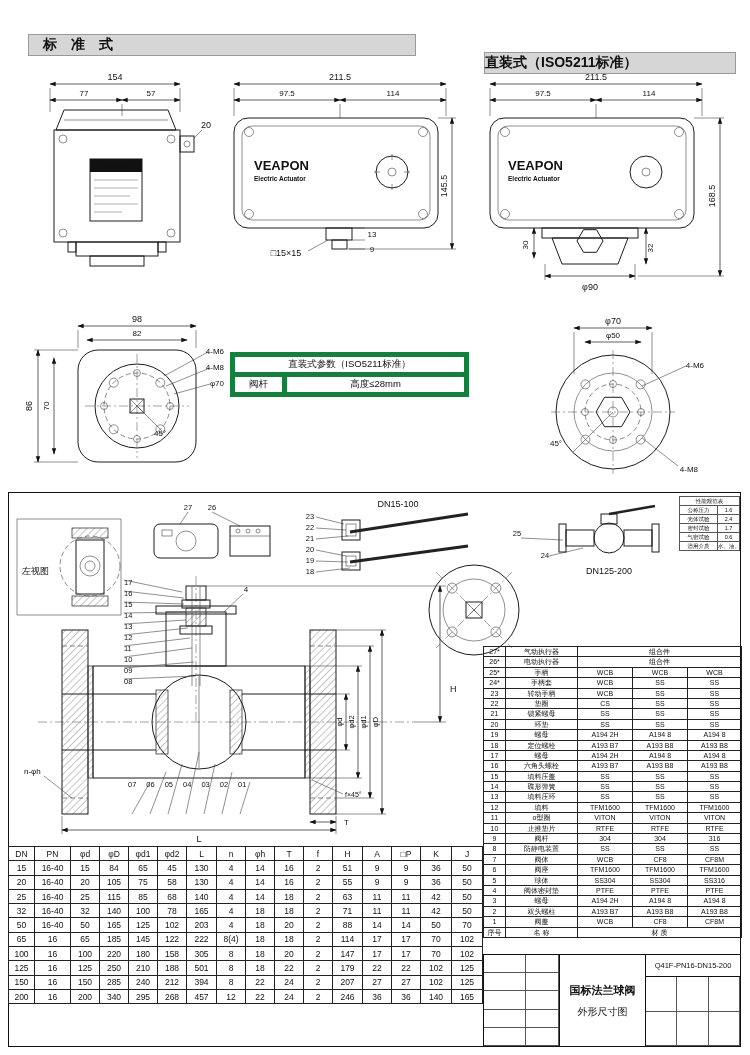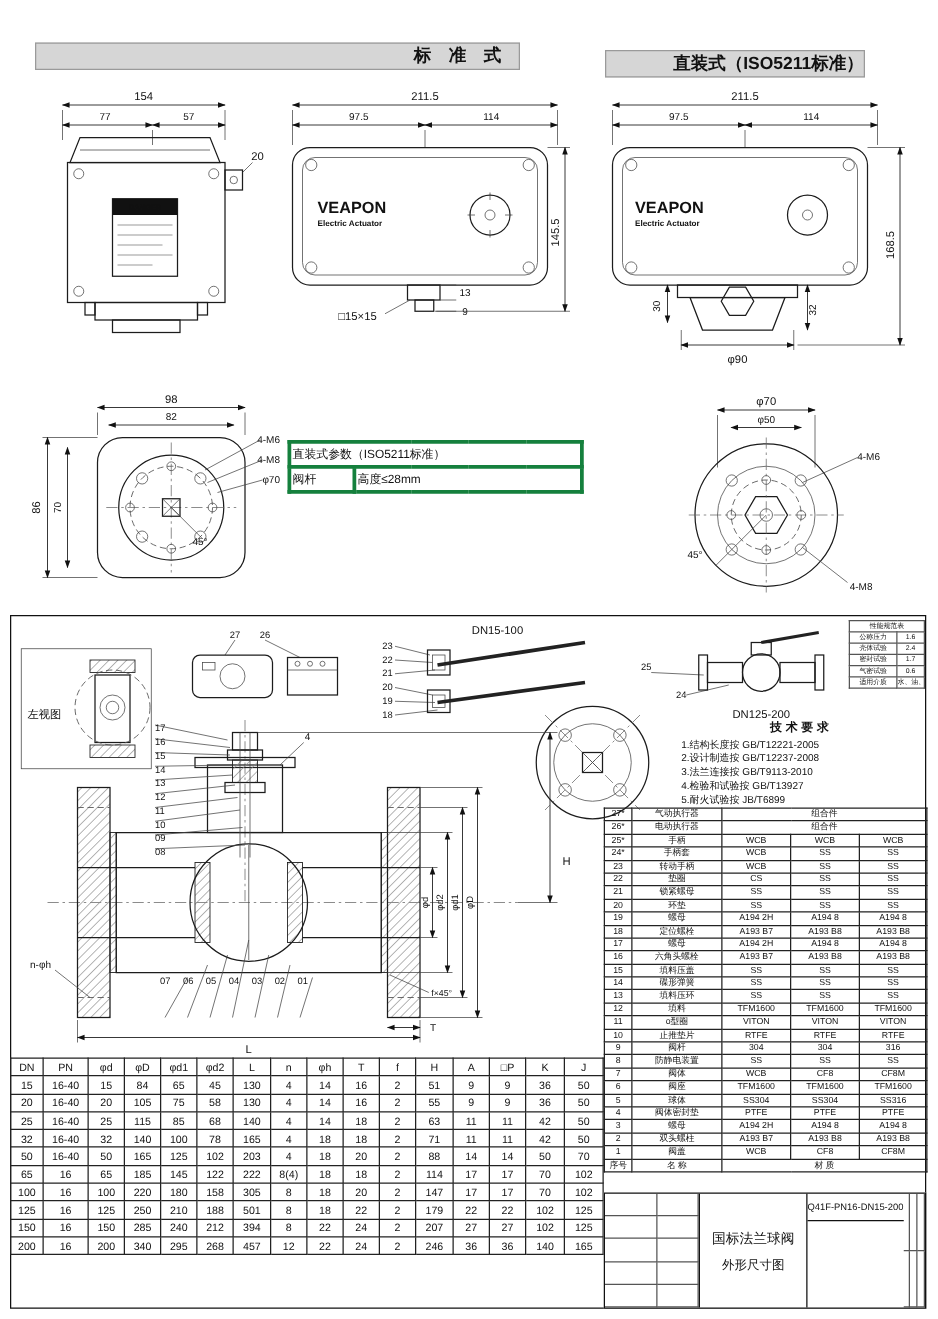--- a/index.html
+++ b/index.html
@@ -1,69 +1,69 @@
 <!DOCTYPE html>
 <html><head>
 <meta charset="utf-8">
 <style>
 *{margin:0;padding:0;box-sizing:border-box}
 html,body{background:#fff}
 .page{position:relative;width:750px;height:1055px;background:#fff;overflow:hidden;
   font-family:"Liberation Sans","DejaVu Sans",sans-serif;color:#111}
 .abs{position:absolute}
 .tbar{position:absolute;height:22px;background:#d6d6d6;border:1px solid #9a9a9a;
-  display:flex;align-items:center;justify-content:flex-end;font-size:14px;font-weight:bold}
+  display:flex;align-items:center;justify-content:flex-start;font-size:14px;font-weight:bold}
 .tbar .sp{letter-spacing:14px;text-indent:14px}
 svg text{font-family:"Liberation Sans","DejaVu Sans",sans-serif;fill:#111}
 .ln{stroke:#1c1c1c;stroke-width:1;fill:none}
 .thin{stroke:#444;stroke-width:.6;fill:none}
 .dl{stroke:#1c1c1c;stroke-width:.7;fill:none}
 .dash{stroke:#555;stroke-width:.7;stroke-dasharray:5 3;fill:none}
 .cdash{stroke:#666;stroke-width:.6;stroke-dasharray:9 3 2 3;fill:none}
 .dim9{font-size:9px;text-anchor:middle}
 .dim8{font-size:8px;text-anchor:middle}
 .c7{font-size:7.5px;text-anchor:middle}
 .c8{font-size:8px;text-anchor:middle}
 .brand{font-size:13px;font-weight:bold}
 .brandsub{font-size:6.5px;font-weight:bold}
 .frame{position:absolute;border:1.5px solid #111}
 .ptab{border-collapse:collapse;table-layout:fixed;width:234px}
-.ptab td{border:3px solid #15803d;font-size:9.5px;text-align:left;height:20px;padding:0 1px;overflow:hidden;white-space:nowrap}
+.ptab td{border:5px solid #15803d;font-size:9.5px;text-align:center;height:20px;padding:0 1px;overflow:hidden;white-space:nowrap}
 .spec{border-collapse:collapse;table-layout:fixed;width:60px}
 .spec td{border:.5px solid #555;font-size:5.5px;line-height:8px;height:8px;text-align:center;padding:0;overflow:hidden;white-space:nowrap}
 .parts{border-collapse:collapse;table-layout:fixed;width:258px}
 .parts td{border:1px solid #222;font-size:7px;line-height:1.05;height:10.4px;text-align:center;padding:0;overflow:hidden;white-space:nowrap}
 .dims{border-collapse:collapse;table-layout:fixed;width:474px}
 .dims td{border:1px solid #222;font-size:8.5px;height:14.3px;text-align:center;padding:0;overflow:hidden;white-space:nowrap}
 .technotes{position:absolute;width:192px;font-size:8px;line-height:11px}
 .technotes .tt-title{font-size:9.5px;font-weight:bold;text-align:center;letter-spacing:3px;margin-bottom:2px}
 .technotes .tt-lines span{display:block}
 .callout-col{position:absolute;display:flex;flex-direction:column;gap:1px;font-size:7.5px}
 .callout-col span{display:block;line-height:10px}
 .callout-row{position:absolute;display:flex;flex-direction:row;gap:10px;font-size:7.5px}
 .tblock{position:absolute;border:1.5px solid #111;display:flex;background:#fff}
 .tb-sig{width:76px;border-right:1px solid #111;display:grid;grid-template-columns:42px 1fr;grid-template-rows:repeat(5,1fr)}
 .tb-sig div{border-right:1px solid #555;border-bottom:1px solid #555}
 .tb-name{width:86px;border-right:1px solid #111;display:flex;flex-direction:column;align-items:center;justify-content:center;gap:7px}
-.tb-prod{font-size:11px;font-weight:normal;white-space:nowrap}
+.tb-prod{font-size:11px;font-weight:bold;white-space:nowrap}
 .tb-doc{font-size:10px;white-space:nowrap}
-.tb-right{flex:1;display:flex;flex-direction:row}
+.tb-right{flex:1;display:flex;flex-direction:column}
 .tb-model{height:22px;border-bottom:1px solid #111;font-size:7.5px;display:flex;align-items:center;justify-content:center;white-space:nowrap}
 .tb-grid{flex:1;display:grid;grid-template-columns:repeat(3,1fr);grid-template-rows:repeat(2,1fr)}
 .tb-grid div{border-right:1px solid #555;border-bottom:1px solid #555}
 </style>
 </head>
 <body>
 
 <div class="page">
 
   <div class="tbar" style="left:28px;top:34px;width:388px">
     <span class="sp">标准式</span>
   </div>
-  <div class="tbar" style="left:484px;top:40px;width:208px">
+  <div class="tbar" style="left:484px;top:52px;width:252px">
     <span>直装式（ISO5211标准）</span>
   </div>
 
   <svg class="abs" style="left:18px;top:64px" width="200" height="244" viewBox="0 0 200 244">
     <defs>
         <marker id="a1" viewBox="0 0 10 10" markerWidth="9" markerHeight="9" refX="9" refY="5" orient="auto-start-reverse">
           <path d="M0,1.5 L10,5 L0,8.5 z" fill="#111"></path>
         </marker>
       </defs>
     <g>
@@ -427,30 +427,20 @@
     <rect class="ln" x="54" y="24" width="7" height="28"></rect>
       <rect class="ln" x="147" y="24" width="7" height="28"></rect>
     <rect class="ln" x="61" y="30" width="28" height="16"></rect>
       <rect class="ln" x="119" y="30" width="28" height="16"></rect>
     <circle class="ln" cx="104" cy="38" r="15"></circle>
     <rect class="ln" x="96" y="14" width="16" height="10"></rect>
     <path d="M104,14 L150,6" stroke="#222" stroke-width="2.5" fill="none"></path>
     <text class="dim9" x="104" y="74">DN125-200</text>
   </svg>
 
-  <div class="technotes" style="left:545px;top:577px">
-    <div class="tt-title">技术要求</div>
-    <div class="tt-lines">
-        <span>1.结构长度按 GB/T12221-2005</span>
-        <span>2.设计制造按 GB/T12237-2008</span>
-        <span>3.法兰连接按 GB/T9113-2010</span>
-        <span>4.检验和试验按 GB/T13927</span>
-        <span>5.耐火试验按 JB/T6899</span>
-      </div>
-  </div>
 
   <svg class="abs" style="left:10px;top:572px" width="480" height="272" viewBox="0 0 480 272">
     <defs>
       <marker id="a11" viewBox="0 0 10 10" markerWidth="9" markerHeight="9" refX="9" refY="5" orient="auto-start-reverse">
           <path d="M0,1.5 L10,5 L0,8.5 z" fill="#111"></path>
         </marker>
       <pattern id="hv" width="5" height="5" patternTransform="rotate(45)" patternUnits="userSpaceOnUse">
           <line x1="0" y1="0" x2="0" y2="5" stroke="#8a8a8a" stroke-width="1"></line>
         </pattern>
     </defs>

